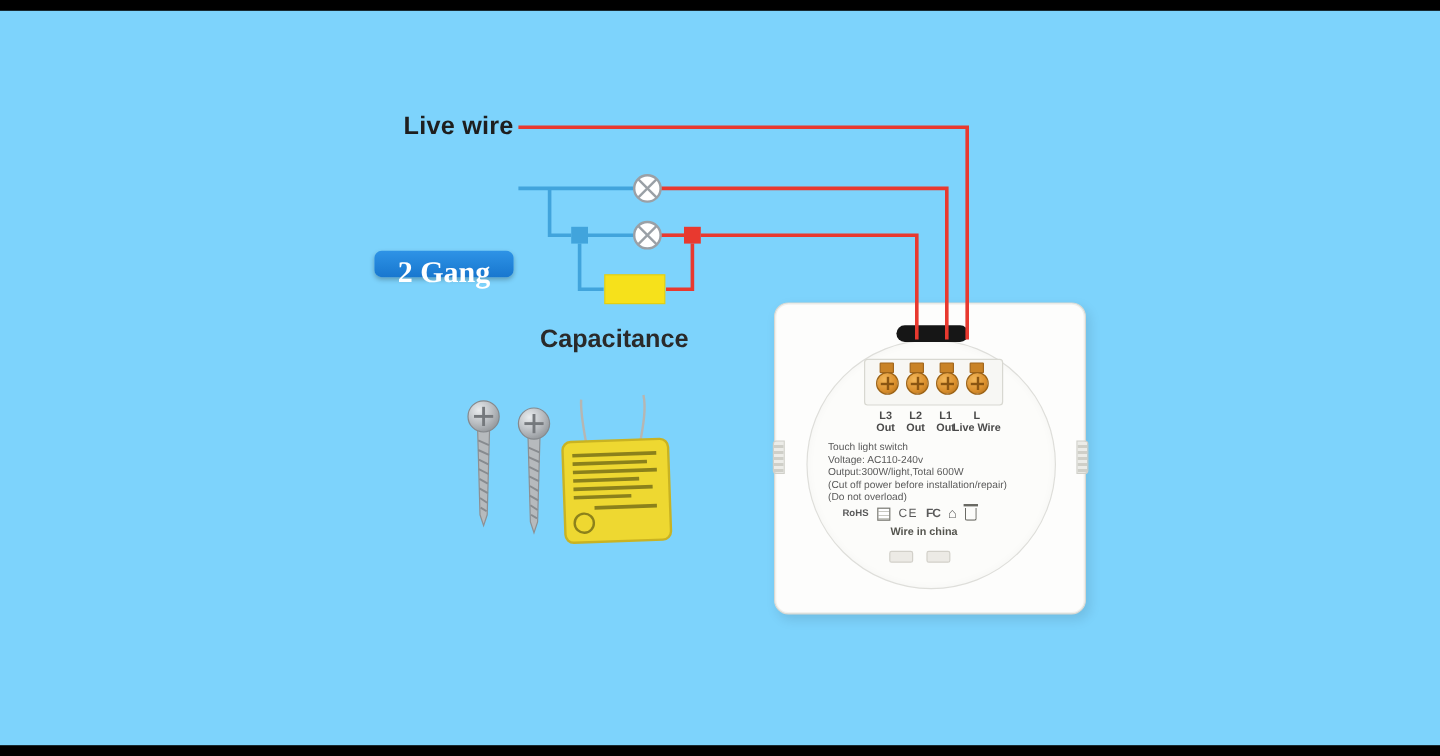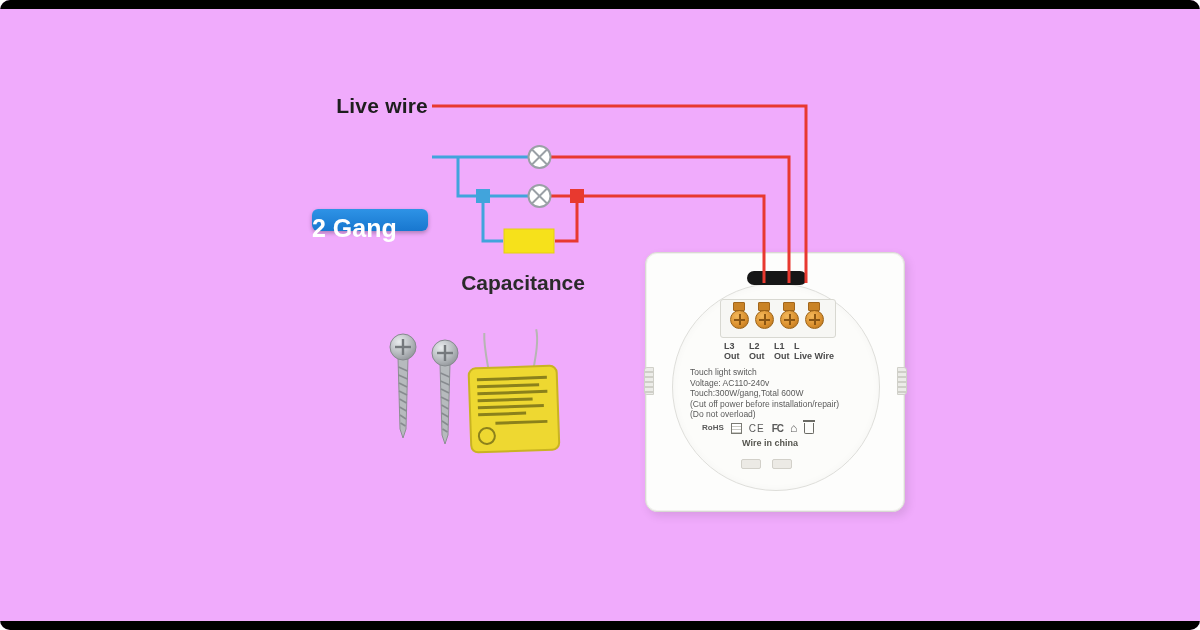--- a/index.html
+++ b/index.html
@@ -1,41 +1,42 @@
 <!DOCTYPE html>
 <html><head>
 <meta charset="utf-8">
 <title>2 Gang Touch Switch Wiring Diagram</title>
 <style>
   html,body { margin:0; padding:0; background:#fff; }
   .canvas {
-    position:relative; width:1200px; height:630px; background:#f0abfc;
-    overflow:hidden; font-family:"Liberation Sans", sans-serif;border-radius:10px;
+    position:relative; width:1200px; height:630px; background:#7dd3fc;
+    overflow:hidden; font-family:"Liberation Sans", sans-serif;
   }
   .letterbox { position:absolute; left:0; width:1200px; height:9px; background:#000; }
   .letterbox.top { top:0; }
   .letterbox.bottom { bottom:0; }
 
   
   .wire-label {
     position:absolute; font-weight:bold; font-size:21px; color:#1e1e1e;
     letter-spacing:0.2px; white-space:nowrap;
   }
   #live-label    { left:300px; top:94px;  width:128px; text-align:right; }
   #neutral-label { left:278px; top:145px; width:150px; text-align:right; }
 
   .gang-badge {
     position:absolute; left:312px; top:209px; width:116px; height:22px;
     background:linear-gradient(#2e93e6,#1877cf);
     border-radius:6px; color:#fff; font-weight:bold; font-size:25px;
-    line-height:38px;
+    text-align:center; line-height:38px;
     box-shadow:0 2px 4px rgba(0,0,0,.28);
+    font-family:Liberation Serif, serif;
   }
   #capacitance-label {
-    position:absolute; left:450px; top:271px; width:146px; text-align:center;
+    position:absolute; left:450px; top:271px; width:146px; 
     font-weight:bold; font-size:21px; color:#2a2a2a;
   }
 
   
   .plate {
     position:absolute; left:645px; top:252px; width:258px; height:258px;
     background:#fdfdfc; border:1px solid #d9d9d3; border-radius:12px;
     box-shadow:3px 4px 10px rgba(0,0,0,.10), inset 0 0 0 1px #f1f1ee;
   }
   .module-circle {
@@ -58,21 +59,21 @@
     background:radial-gradient(circle at 35% 30%, #f3b759, #d98e2c 60%, #a96a1a);
     border:1px solid #9c6316;
   }
   .screw-terminal::before, .screw-terminal::after {
     content:""; position:absolute; left:50%; top:50%; background:#8a5512;
   }
   .screw-terminal::before { width:11px; height:2px; margin:-1px 0 0 -5.5px; }
   .screw-terminal::after  { width:2px; height:11px; margin:-5.5px 0 0 -1px; }
 
   .term-label {
-    position:absolute; top:88px; font-size:9px;
+    position:absolute; top:88px; text-align:center; font-size:9px;
     line-height:10px; color:#4a4a4a; font-weight:bold; white-space:nowrap;
   }
   .info-block {
     position:absolute; left:44px; top:114px; width:158px;
     font-size:8.5px; line-height:10.6px; color:#5a5a5a;
   }
   .cert-row {
     position:absolute; left:56px; top:170px; width:170px; height:14px;
     display:flex; align-items:flex-start; gap:7px; color:#5a5a5a;
   }
@@ -150,21 +151,21 @@
       <div>Out</div>
     </div>
     <div class="term-label" style="left:148px; width:40px">
       <div>L</div>
       <div>Live Wire</div>
     </div>
 
     <div class="info-block">
       <div>Touch light switch</div>
       <div>Voltage: AC110-240v</div>
-      <div>Touch:300W/gang,Total 600W</div>
+      <div>Output:300W/light,Total 600W</div>
       <div>(Cut off power before installation/repair)</div>
       <div>(Do not overload)</div>
     </div>
 
     <div class="cert-row">
       <span class="cert-text">RoHS</span>
       <span class="cert-box"></span>
       <span class="cert-ce">CE</span>
       <span class="cert-fc">FC</span>
       <span class="house-glyph">⌂</span>

